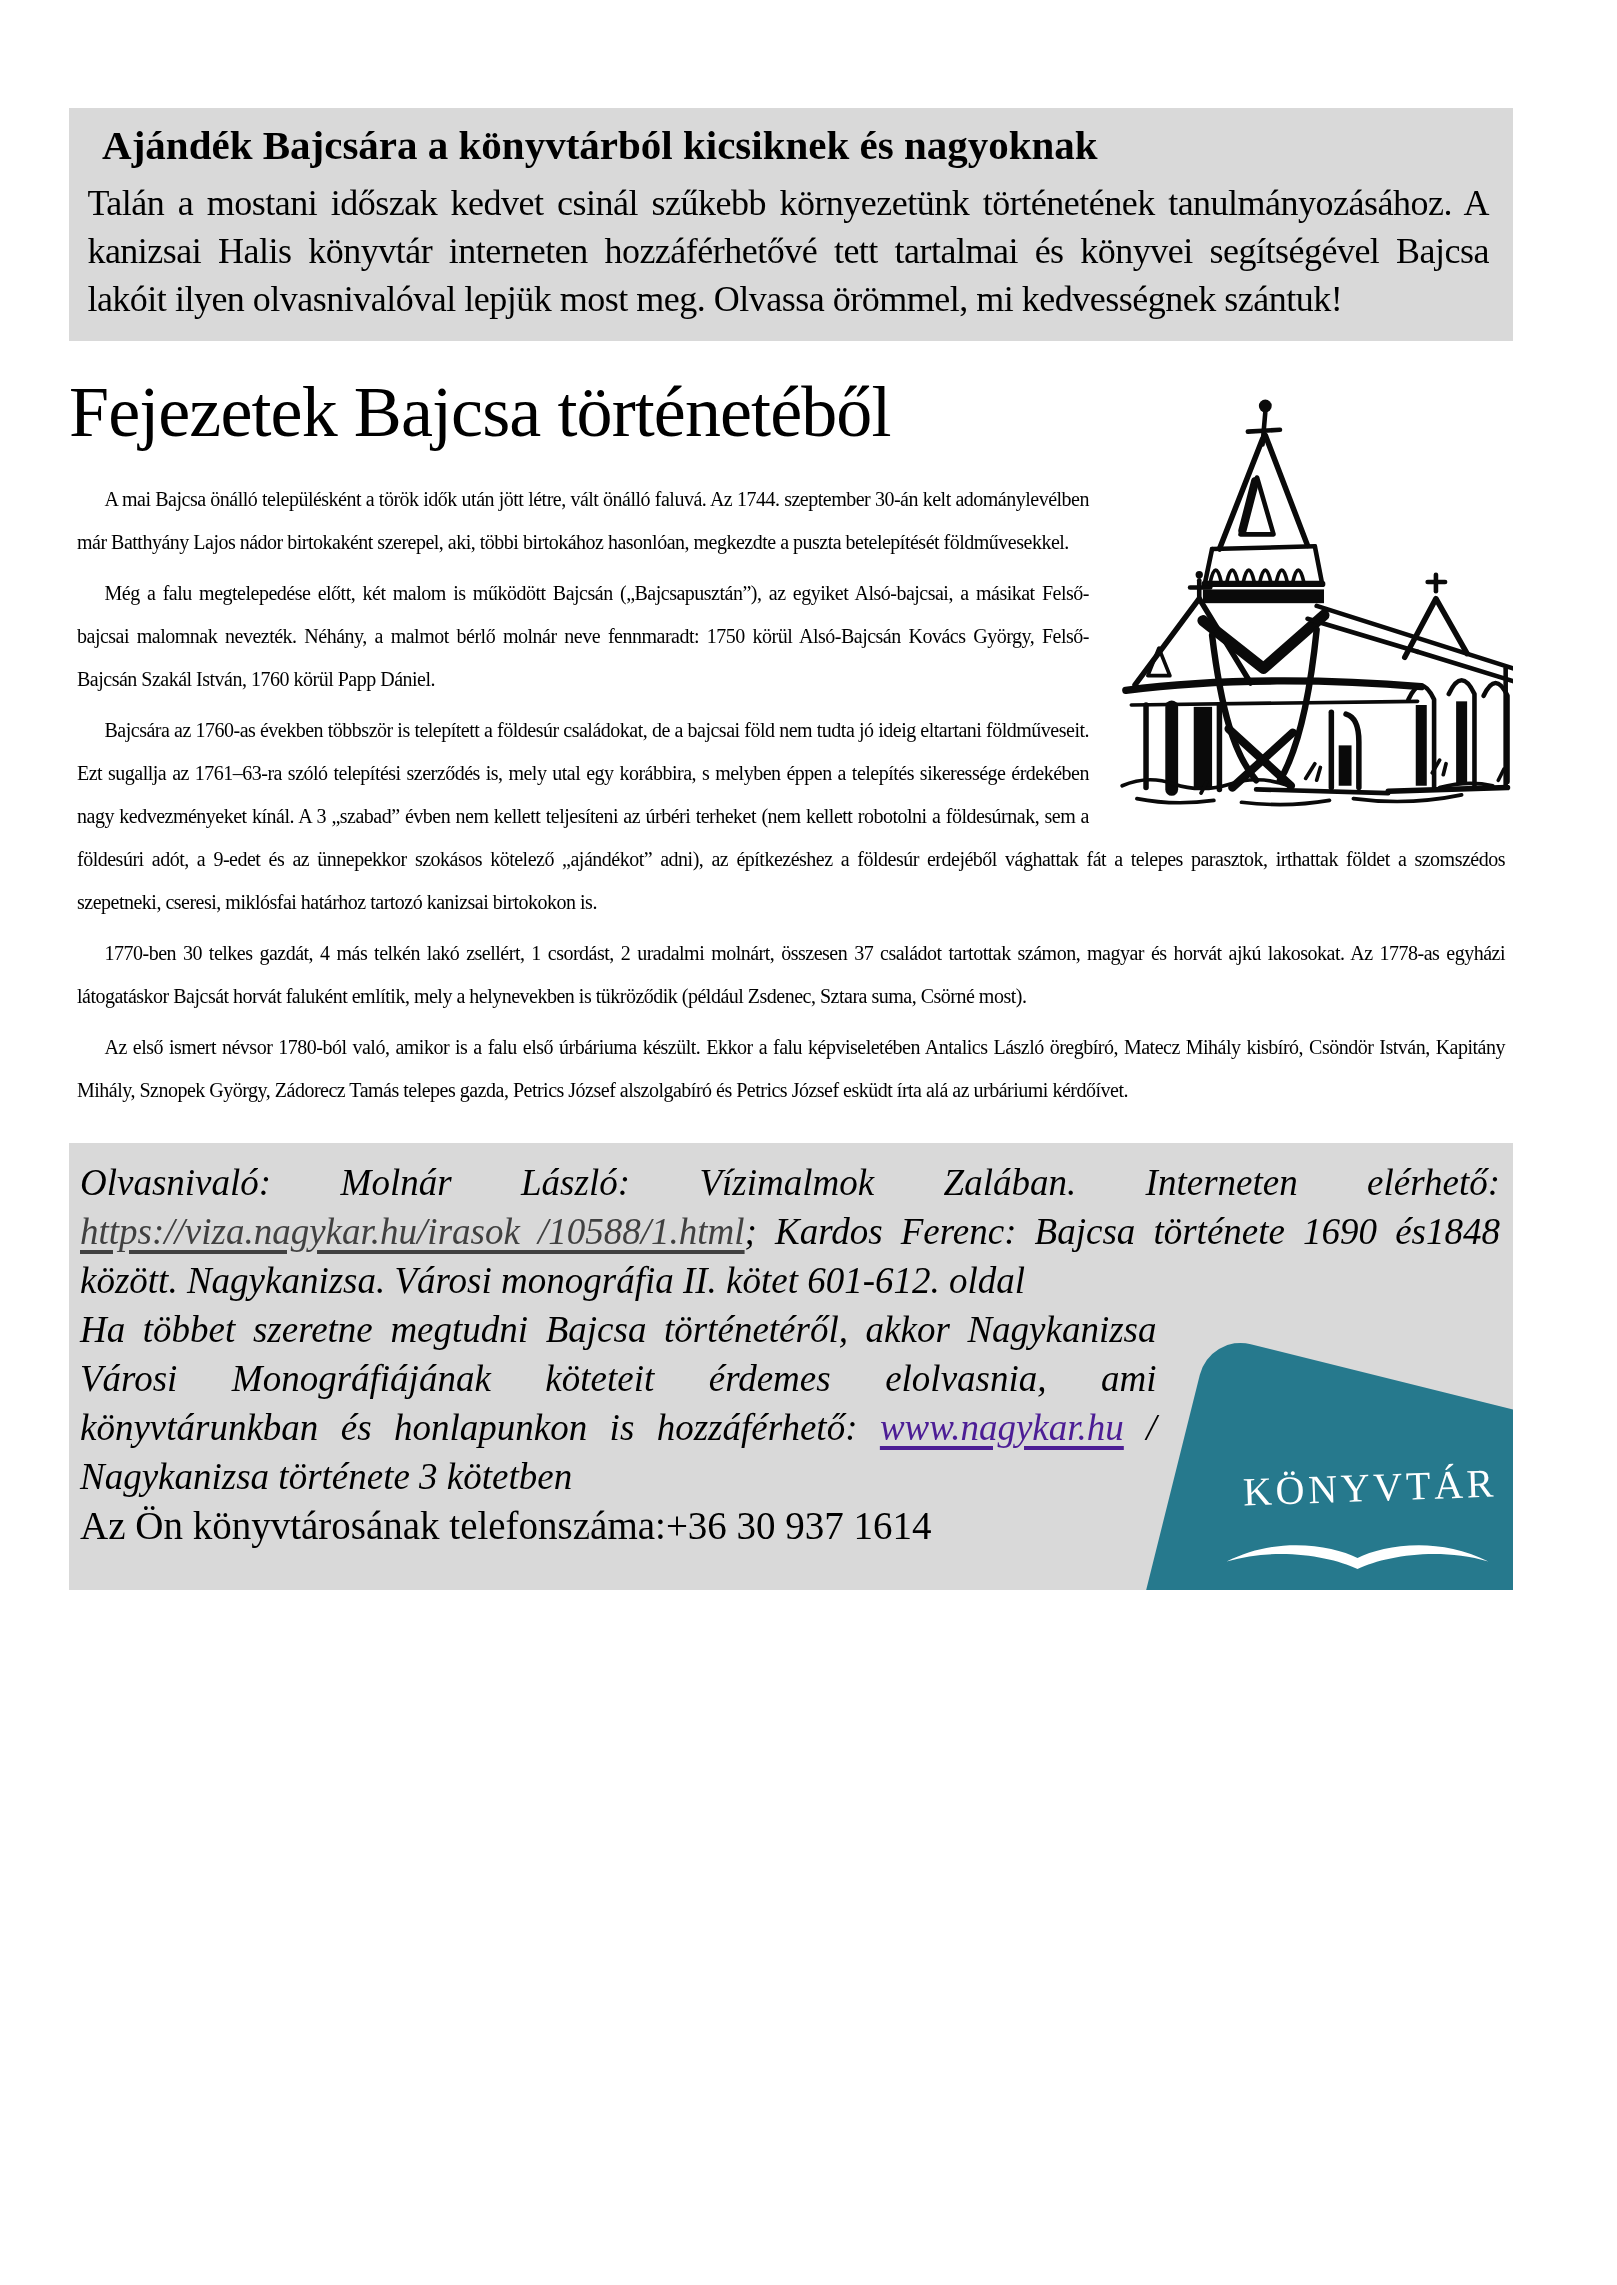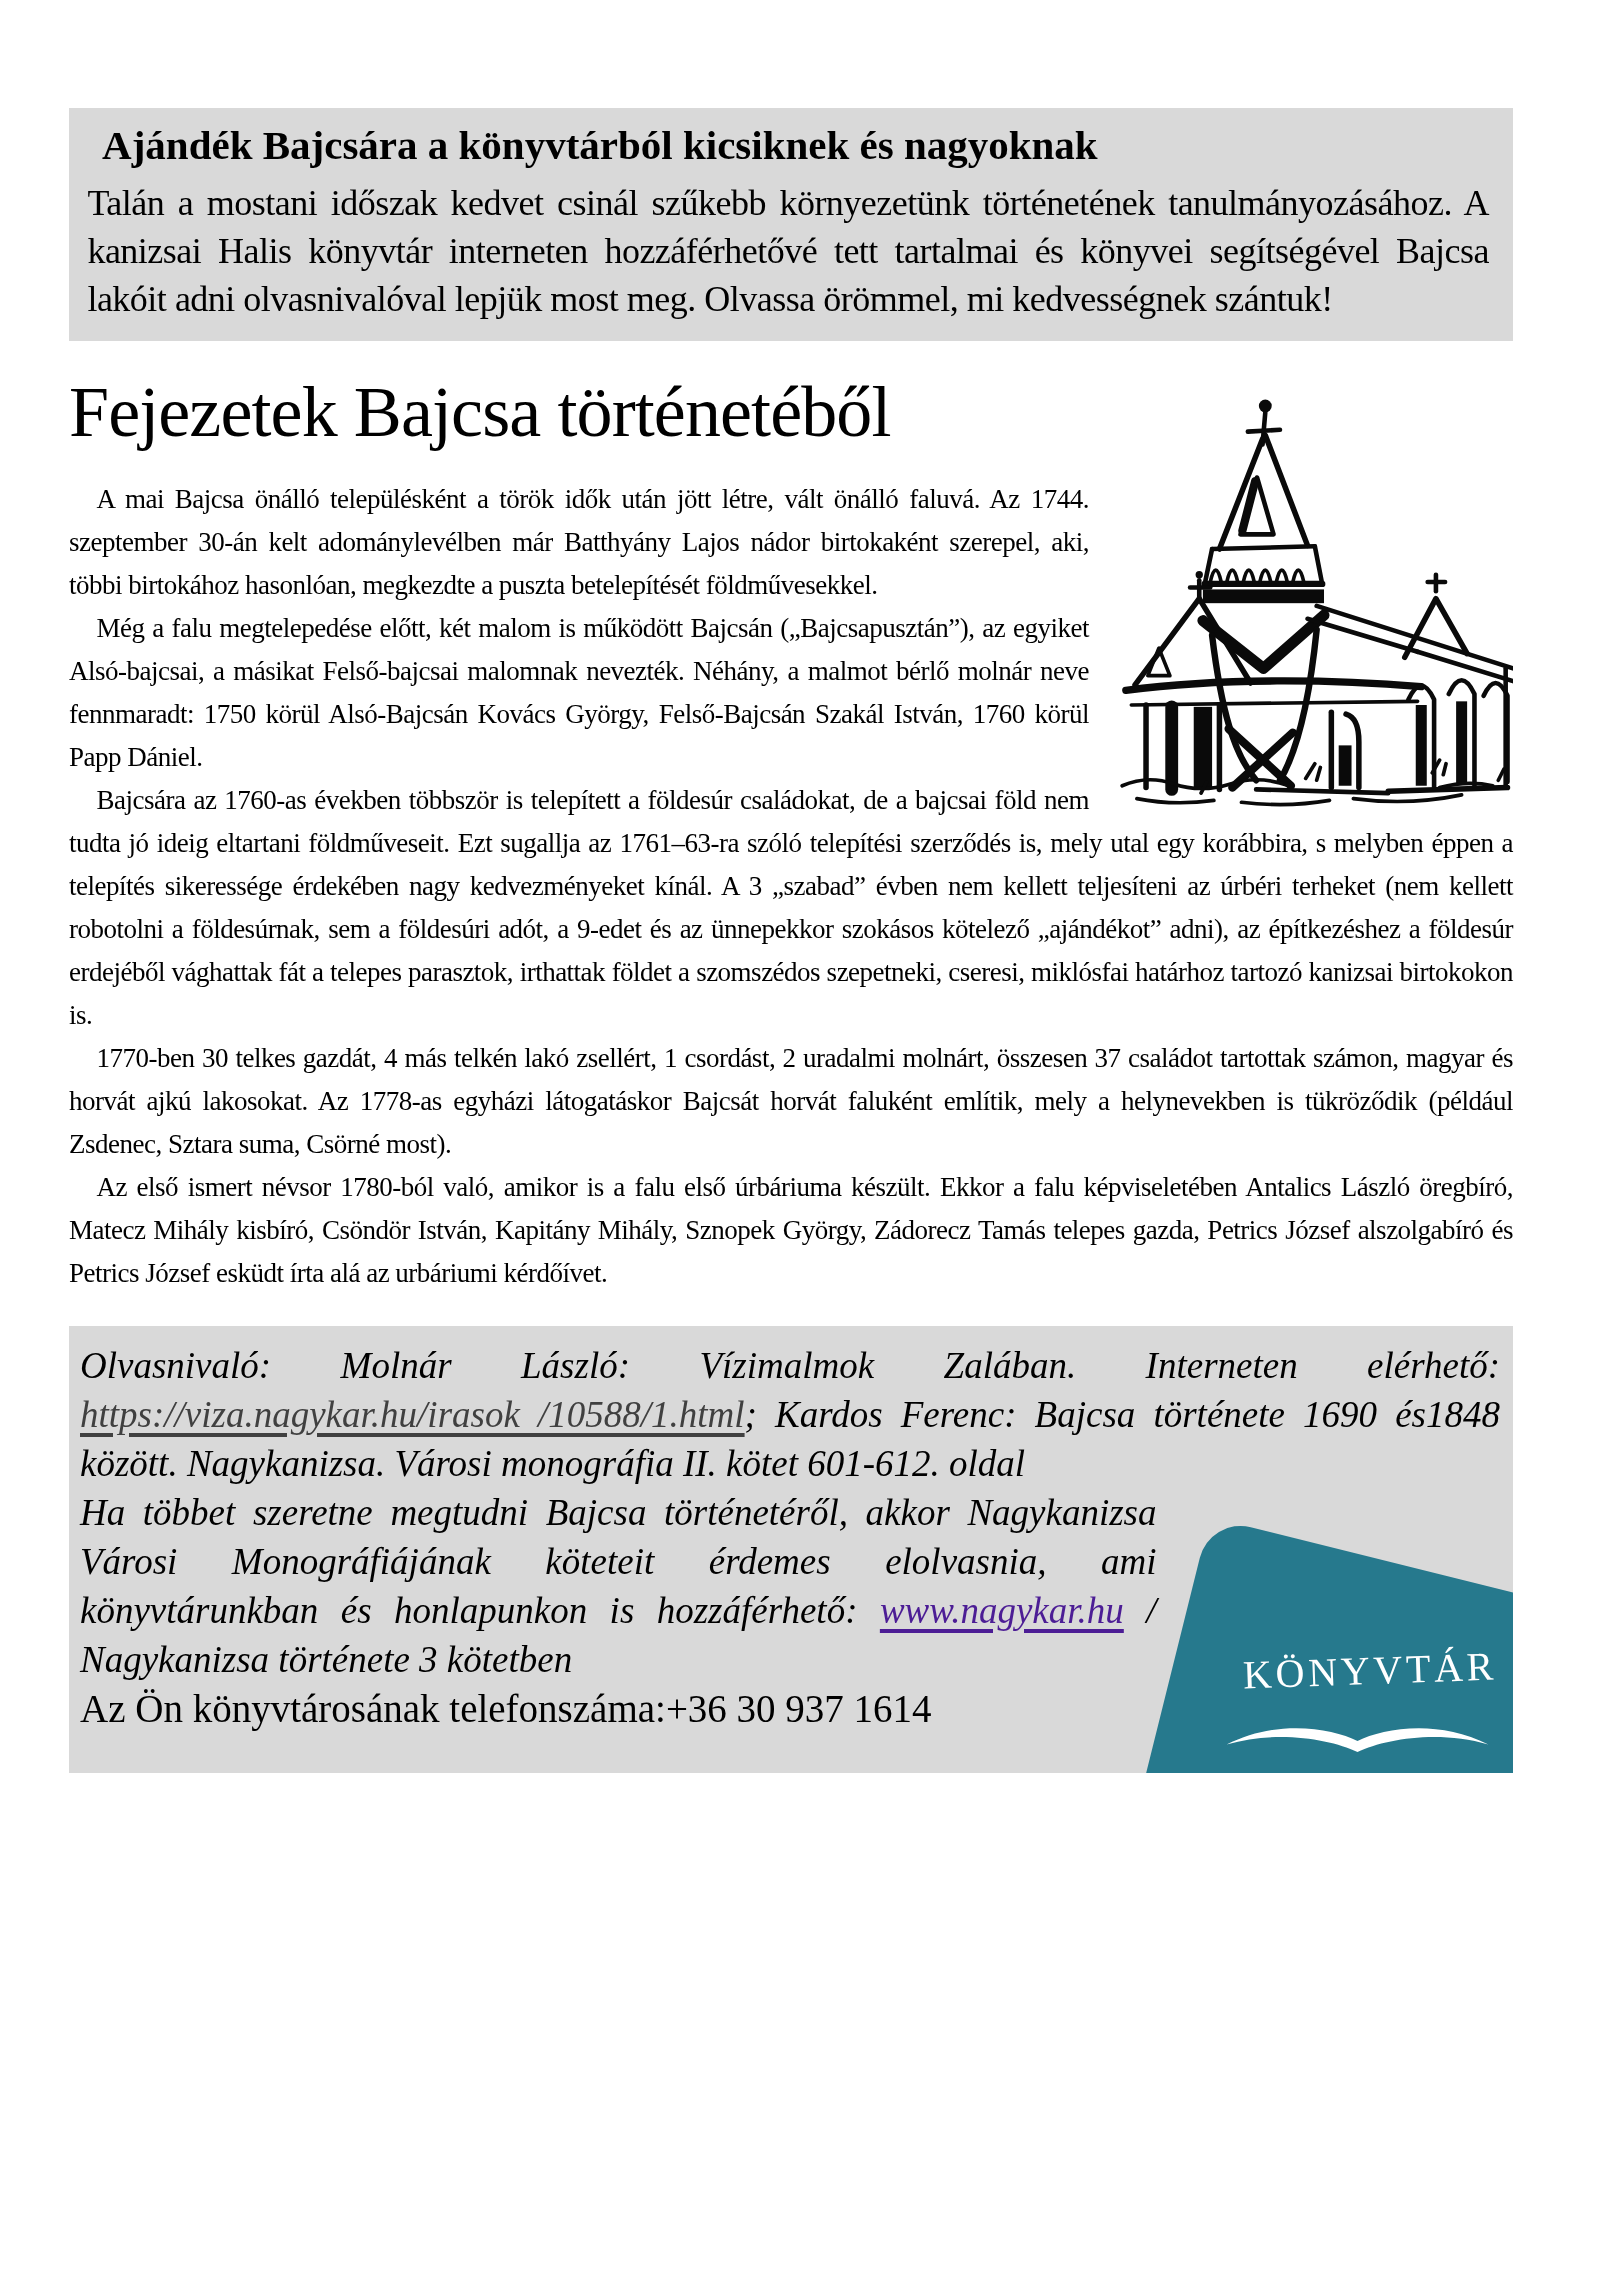--- a/index.html
+++ b/index.html
@@ -55,22 +55,22 @@
     line-height:55px;
   }
   .subtitle .big-num{
     font-size:84px;
     line-height:0;
     vertical-align:-9.2px;
     margin-right:1.8px;
   }
   .body-text{margin-top:29px;}
   .body-text p{
-    margin:0;
-    font-size:27px;
+    margin:8px;
+    font-size:20px;
     line-height:43px;
     letter-spacing:-0.5px;
     text-align:justify;
     text-indent:27.5px;
   }
 
   
   .refs-box{
     background:#d9d9d9;
     margin-top:31px;
@@ -123,21 +123,21 @@
   }
 </style>
 </head>
 <body>
 
 <div id="page">
   <div class="content">
 
     <div class="header-box" style="background: rgb(217, 217, 217);">
       <p class="hb-title">Ajándék Bajcsára a könyvtárból kicsiknek és nagyoknak</p>
-      <p class="hb-body">Talán a mostani időszak kedvet csinál szűkebb környezetünk történetének tanulmányozásához. A kanizsai Halis könyvtár interneten hozzáférhetővé tett tartalmai és könyvei segítségével Bajcsa lakóit adni olvasnivalóval lepjük most meg. Olvassa örömmel, mi kedvességnek szántuk!</p>
+      <p class="hb-body">Talán a mostani időszak kedvet csinál szűkebb környezetünk történetének tanulmányozásához. A kanizsai Halis könyvtár interneten hozzáférhetővé tett tartalmai és könyvei segítségével Bajcsa lakóit ilyen olvasnivalóval lepjük most meg. Olvassa örömmel, mi kedvességnek szántuk!</p>
     </div>
 
     <div class="article">
 
       <div class="church-float">
         <svg viewBox="0 0 436 470" xmlns="http://www.w3.org/2000/svg">
           <g fill="none" stroke="#0a0a0a" stroke-linecap="round" stroke-linejoin="round">
 
             <circle cx="166" cy="30" r="7" fill="#0a0a0a" stroke="none"></circle>
             <path d="M166,37 L163,72" stroke-width="5"></path>

